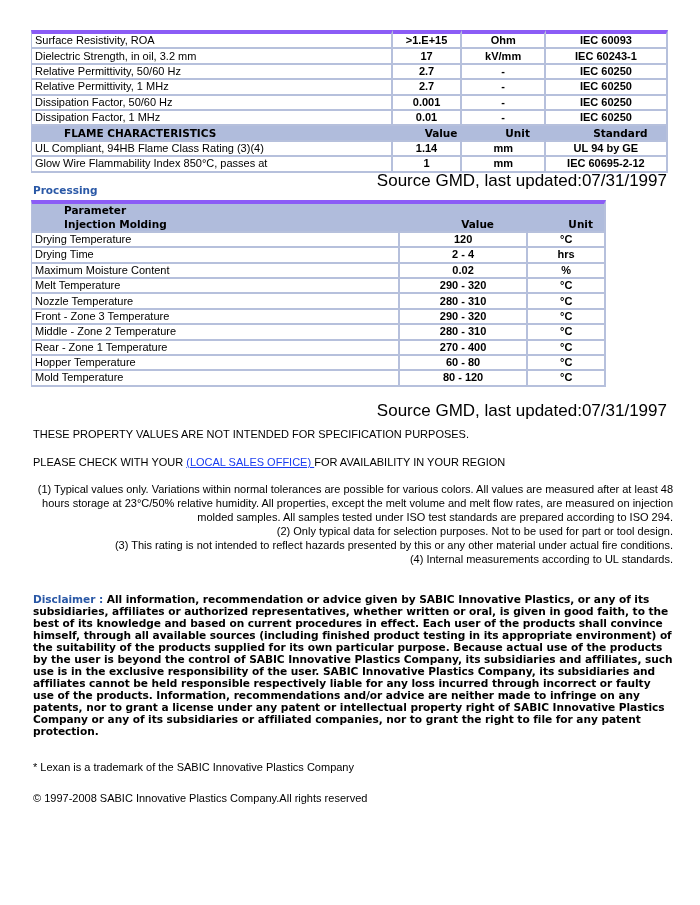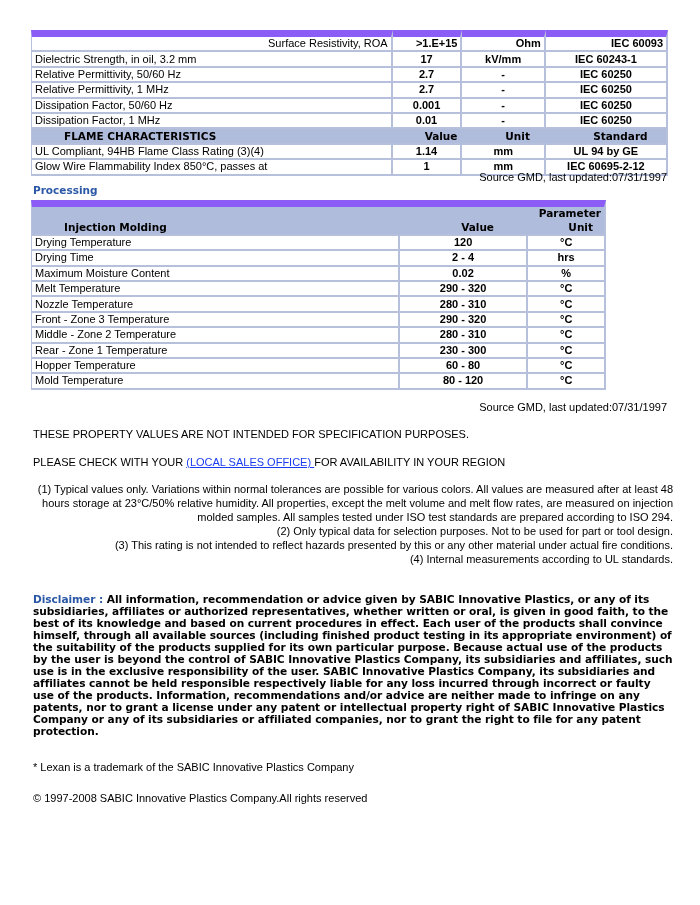--- a/index.html
+++ b/index.html
@@ -9,28 +9,28 @@
   }
   table.props {
     position: absolute; border-collapse: separate; border-spacing: 0;
     font-size: 11px;
   }
   table.props td {
     border-bottom: 2px solid #b6c0dc; border-right: 2px solid #b6c0dc;
     height: 13.4px; line-height: 13px; padding: 0 3px; white-space: nowrap;
   }
   table.props td:first-child { border-left: 1px solid #b6c0dc; }
-  table.props tr.first td { border-top: 7px solid #8b5cf6; text-align: right; }
+  table.props tr.first td { border-top: 4px solid #8b5cf6; }
   table.props td.c { text-align: center; font-weight: bold; }
   table.props tr.hdr td {
     background: #b0bcdc; font-weight: bold; font-family: "DejaVu Sans", sans-serif;
     font-size: 10.5px; border-right-color: #b0bcdc; padding-left: 32px;
   }
   table.props tr.hdr td:last-child { border-right-color: #b6c0dc; }
-  .source { position: absolute; font-size: 11px; text-align: right; }
+  .source { position: absolute; font-size: 17px; text-align: right; }
   .section-title {
     position: absolute; color: #2a58a6; font-weight: bold;
     font-family: "DejaVu Sans", sans-serif; font-size: 10.5px;
   }
   .para { position: absolute; left: 33px; font-size: 11px; line-height: 14px; text-align: right; }
   .link { color: #1a3cf0; text-decoration: underline; cursor: pointer; }
   .disclaimer {
     position: absolute; left: 33px; top: 593px; width: 640px;
     font-family: "DejaVu Sans", sans-serif; font-weight: bold; font-size: 10.6px;
     line-height: 12px; letter-spacing: -0.05px;
@@ -153,21 +153,21 @@
     <td class="c">290 - 320</td>
     <td class="c">°C</td>
   </tr>
   <tr>
     <td>Middle - Zone 2 Temperature</td>
     <td class="c">280 - 310</td>
     <td class="c">°C</td>
   </tr>
   <tr>
     <td>Rear - Zone 1 Temperature</td>
-    <td class="c">230 - 300</td>
+    <td class="c">270 - 400</td>
     <td class="c">°C</td>
   </tr>
   <tr>
     <td>Hopper Temperature</td>
     <td class="c">60 - 80</td>
     <td class="c">°C</td>
   </tr>
   <tr>
     <td>Mold Temperature</td>
     <td class="c">80 - 120</td>

